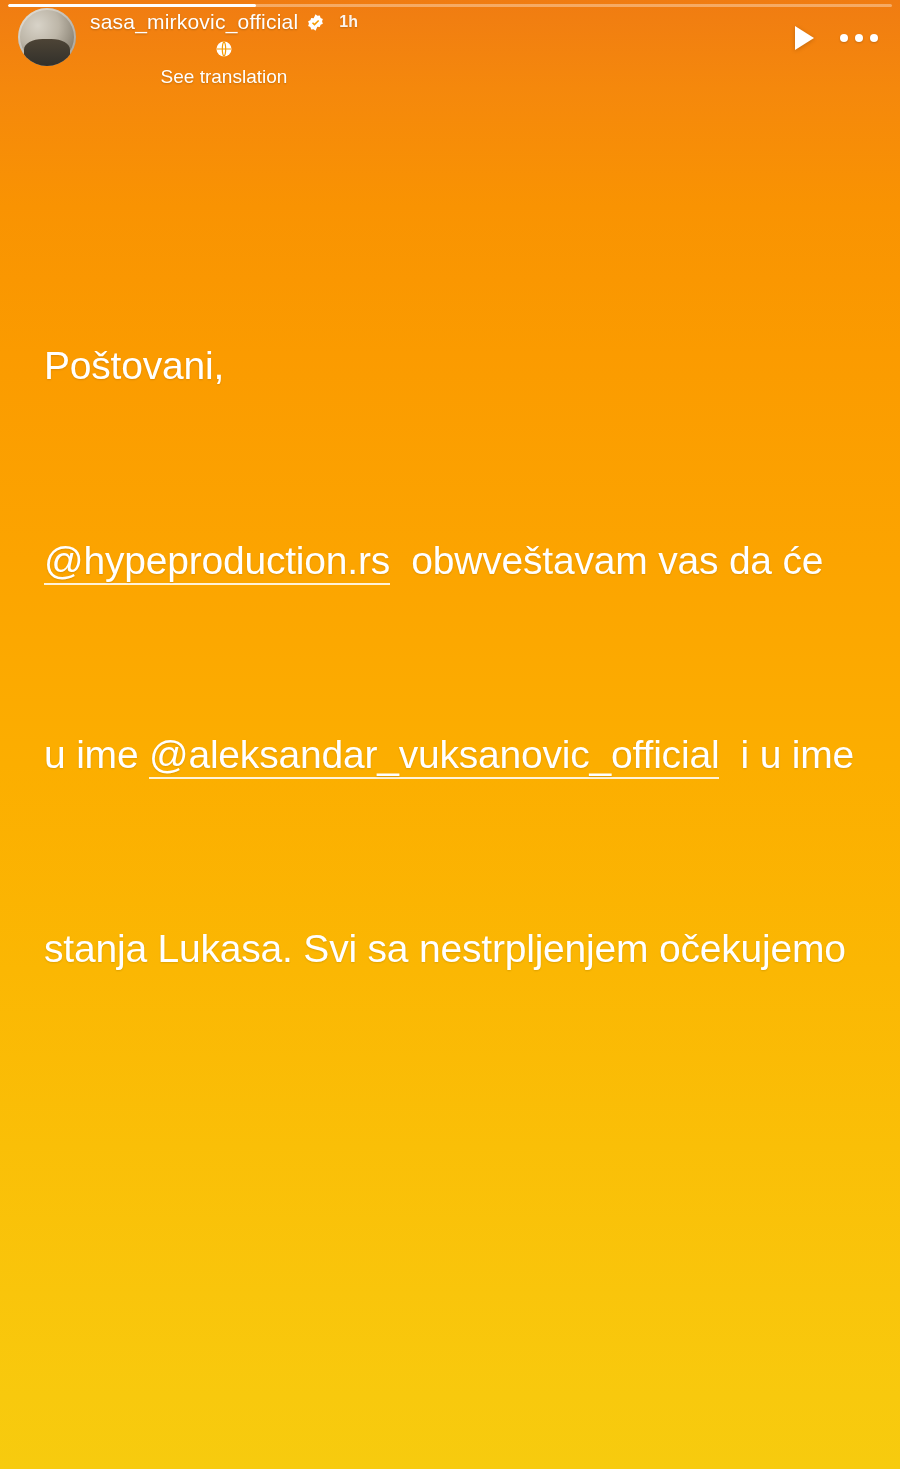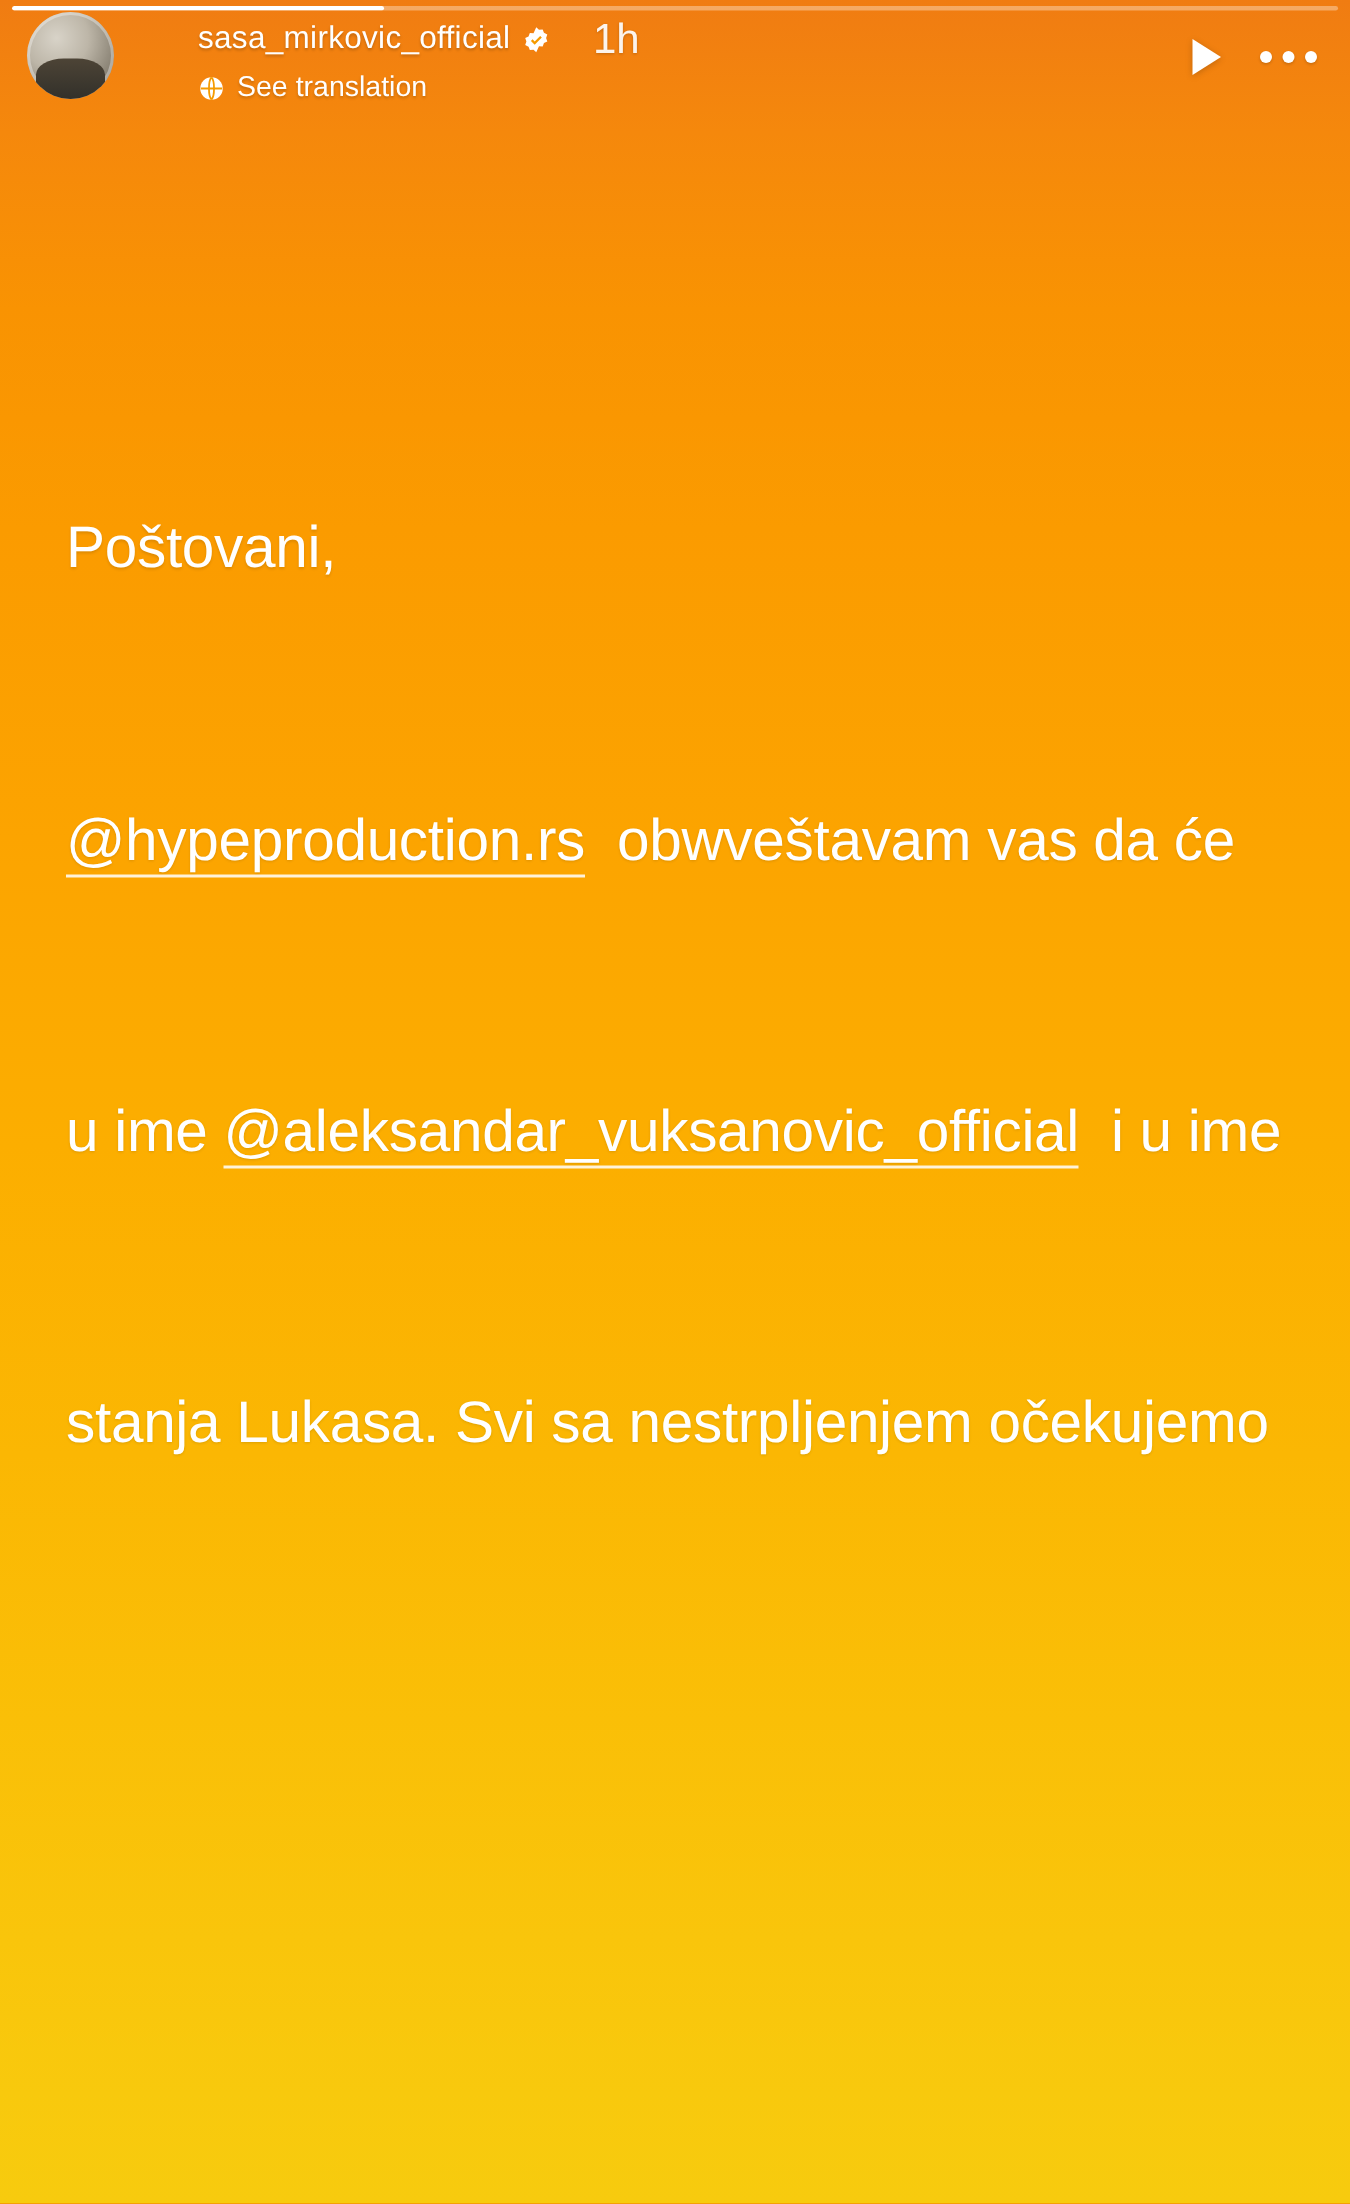--- a/index.html
+++ b/index.html
@@ -56,21 +56,20 @@
   .header {
     position: absolute;
     top: 6px;
     left: 0;
     right: 0;
     height: 72px;
     padding: 0 18px;
     box-sizing: border-box;
     display: flex;
     align-items: flex-start;
-    gap: 42px;
   }
   .avatar {
     width: 58px;
     height: 58px;
     border-radius: 50%;
     flex: 0 0 auto;
     margin-top: 2px;
     background:
       radial-gradient(circle at 34% 30%, #d8d3c8 0%, #bdb6a8 38%, #8d8678 70%, #6a6356 100%);
     box-shadow: 0 0 0 2px rgba(255,255,255,0.35) inset;
@@ -107,28 +106,30 @@
     text-shadow: 0 1px 2px rgba(0,0,0,0.22);
   }
   .verified {
     width: 19px;
     height: 19px;
     display: inline-block;
     flex: 0 0 auto;
   }
   .timestamp {
     color: rgba(255,255,255,0.92);
-    font-size: 28px;
-    margin-left: 20px;
+    font-size: 16px;
+    margin-left: 6px;
     text-shadow: 0 1px 2px rgba(0,0,0,0.2);
+    font-weight: bold;
   }
   .row-2 {
     display: flex;
     align-items: center;
     gap: 8px;
+    flex-direction: column;
   }
   .translate-icon {
     width: 18px;
     height: 18px;
     flex: 0 0 auto;
     display: inline-block;
   }
   .translate-label {
     color: #ffffff;
     font-size: 19px;

